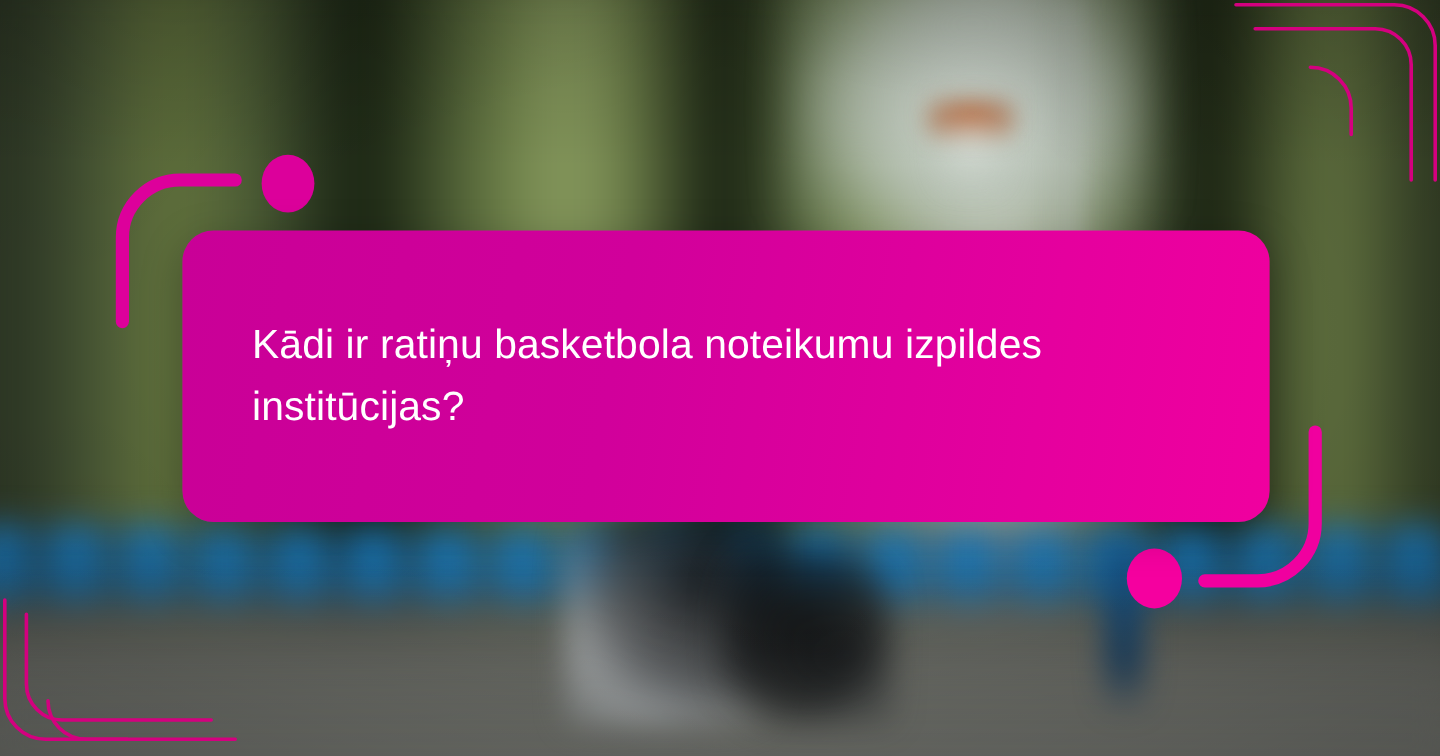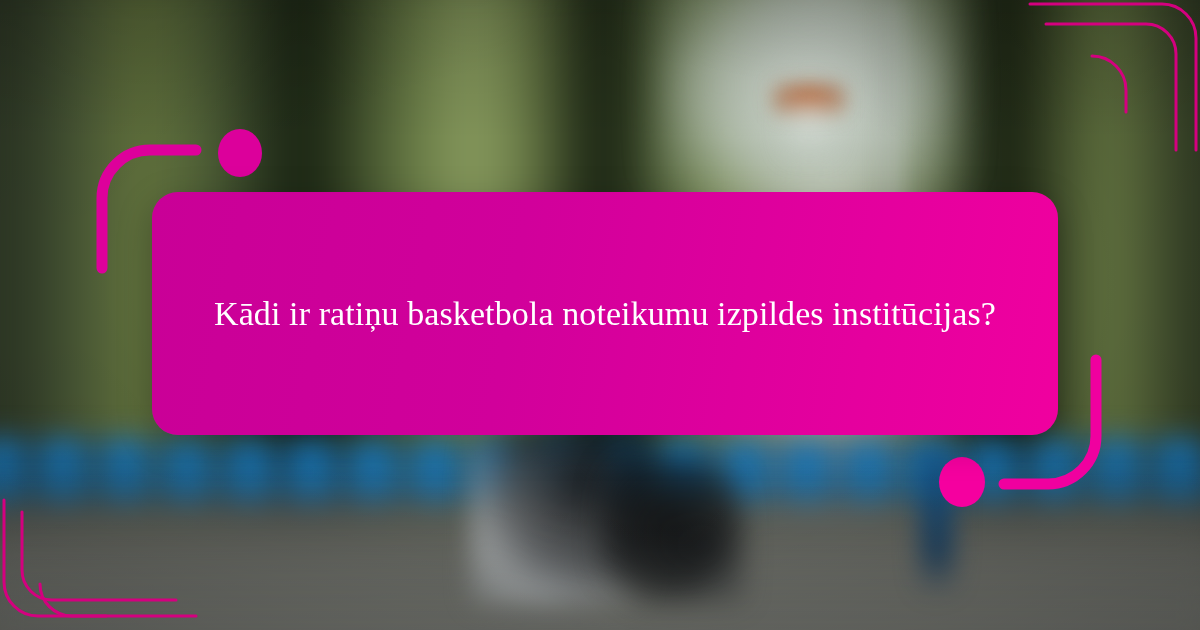--- a/index.html
+++ b/index.html
@@ -190,21 +190,21 @@
     padding: 0 58px;
   }
   .card-title {
     margin: 0;
     color: #ffffff;
     font-size: 34px;
     font-weight: 400;
     line-height: 1.52;
     text-align: left;
     letter-spacing: 0.1px;
-    font-family: Liberation Serif, serif;
+    font-family: Liberation Sans, sans-serif;
   }
 </style>
 </head>
 <body>
 
 <div id="stage">
 
   <div class="bg-layer">
     <div class="bg-base"></div>
     <div class="bg-board"></div>

